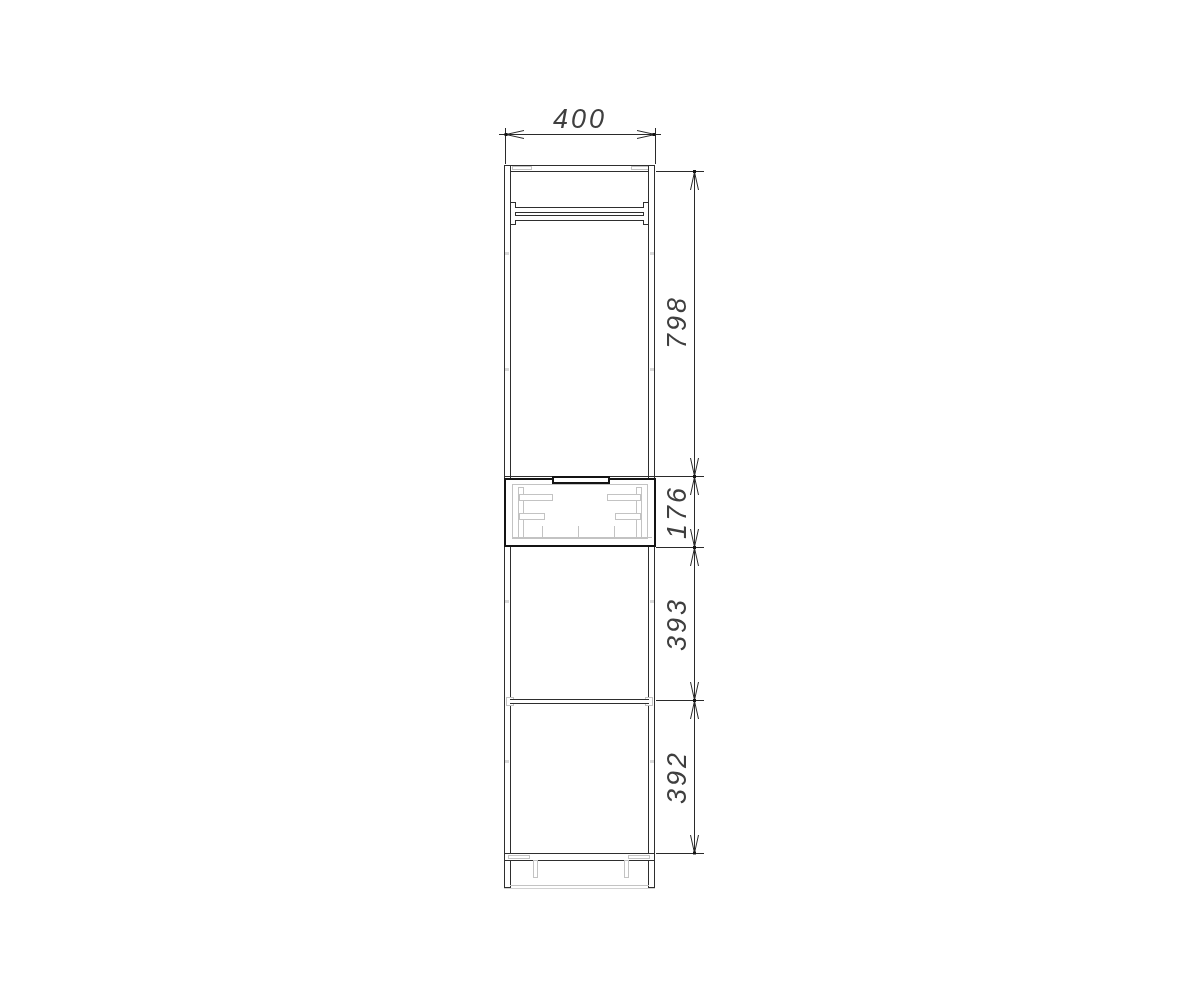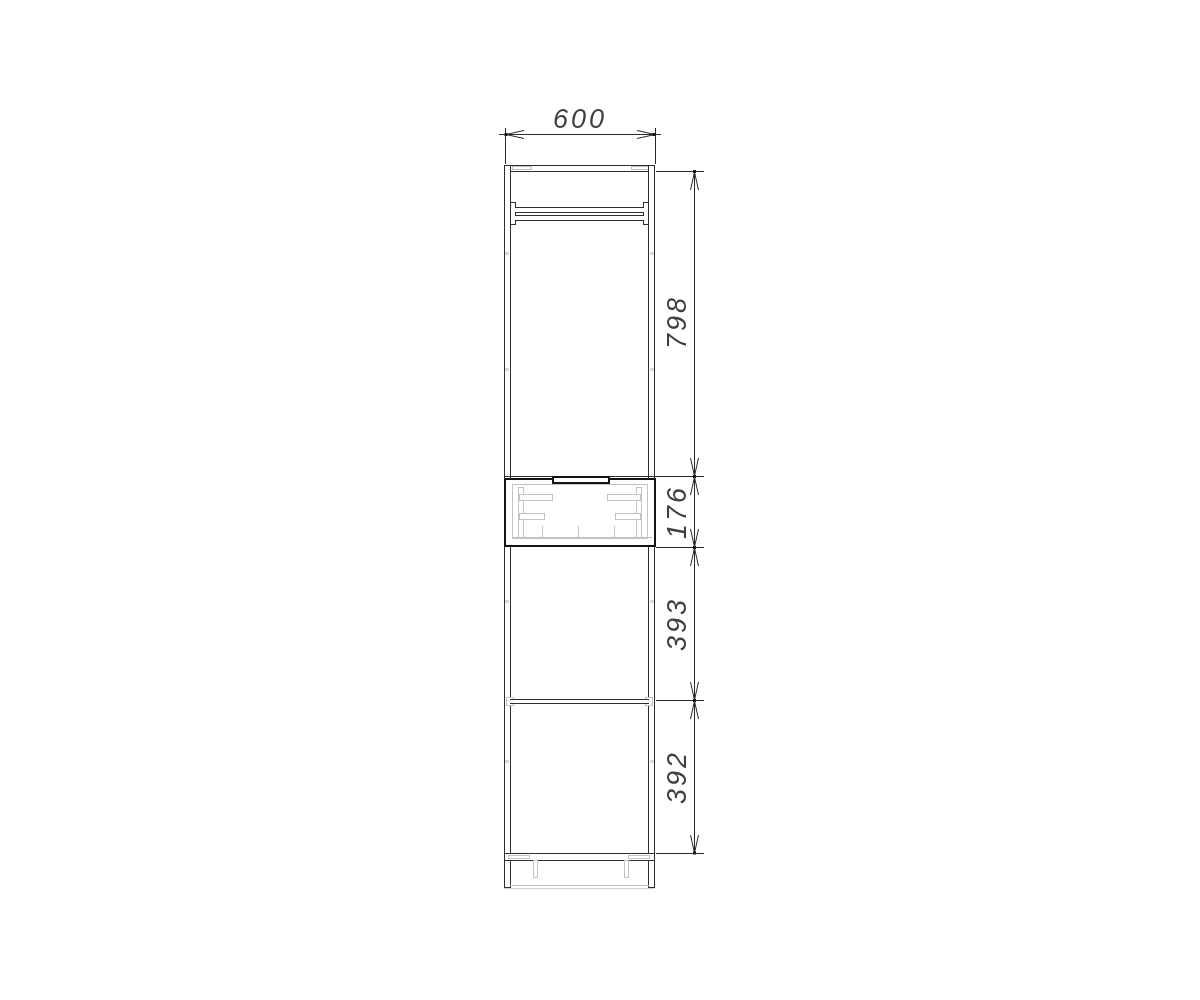--- a/index.html
+++ b/index.html
@@ -141,21 +141,21 @@
       <rect x="504.5" y="133" width="3" height="3"></rect>
       <rect x="652.5" y="133" width="3" height="3"></rect>
       <rect x="693" y="170" width="3" height="3"></rect>
       <rect x="693" y="475" width="3" height="3"></rect>
       <rect x="693" y="546" width="3" height="3"></rect>
       <rect x="693" y="699" width="3" height="3"></rect>
       <rect x="693" y="851.5" width="3" height="3"></rect>
     </g>
   </svg>
 
-  <div class="dim-label" style="left:580px; top:119px;">600</div>
+  <div class="dim-label" style="left:580px; top:119px;">400</div>
 
   <div class="dim-label vert" style="left:677px; top:322px;">798</div>
 
   <div class="dim-label vert" style="left:677px; top:512px;">176</div>
 
   <div class="dim-label vert" style="left:677px; top:624px;">393</div>
 
   <div class="dim-label vert" style="left:677px; top:777px;">392</div>
 
 </div>

